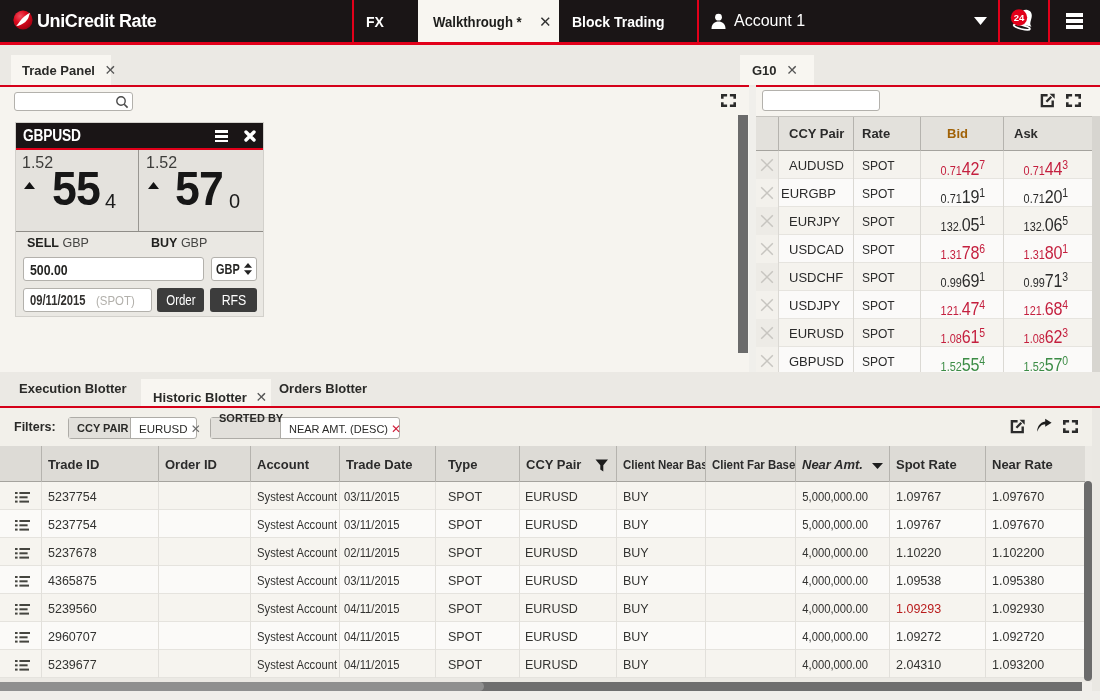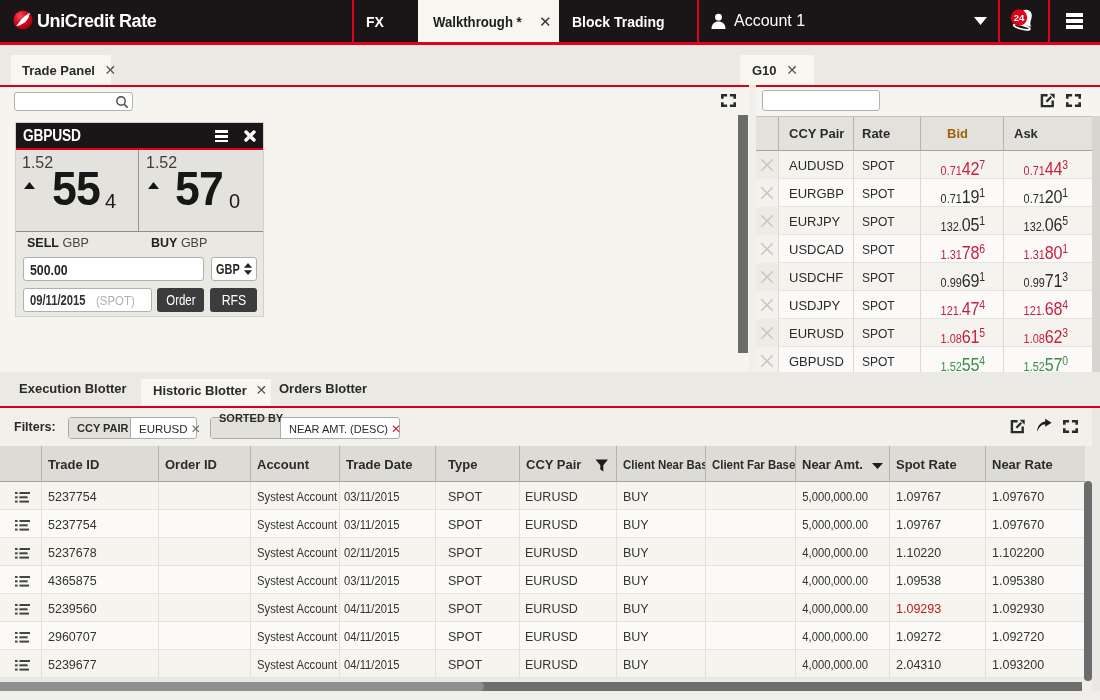--- a/index.html
+++ b/index.html
@@ -160,21 +160,21 @@
     </svg>
 <div class="abs" style="left:33px;top:42px;font-size:13px;color:#2b2b2b;">AUDUSD</div>
 <div class="abs" style="left:106px;top:43px;font-size:12px;color:#2b2b2b;">SPOT</div>
 <div class="abs" style="left:101px;top:40px;width:128px;text-align:right;color:#c41f3e;line-height:19px;transform:scaleX(0.87);transform-origin:100% 50%;"><span style="font-size:12.5px;">0.71</span><span style="font-size:18.5px;letter-spacing:-0.3px;">42</span><span style="font-size:12px;vertical-align:5.5px;">7</span></div>
 <div class="abs" style="left:184px;top:40px;width:128px;text-align:right;color:#c41f3e;line-height:19px;transform:scaleX(0.87);transform-origin:100% 50%;"><span style="font-size:12.5px;">0.71</span><span style="font-size:18.5px;letter-spacing:-0.3px;">44</span><span style="font-size:12px;vertical-align:5.5px;">3</span></div>
 <div class="abs" style="left:0;top:63px;width:336px;height:28px;background:#fbfaf9;border-bottom:1px solid #e6e4df;"></div>
 <div class="abs" style="left:0;top:63px;width:22px;height:28px;background:#f3f1ec;"></div>
 <svg class="abs" style="left:4px;top:70px" width="14" height="14" viewBox="0 0 14 14">
       <path d="M1.2 1.2 L12.8 12.8 M12.8 1.2 L1.2 12.8" stroke="#c7c5c0" stroke-width="1.5"></path>
     </svg>
-<div class="abs" style="left:33px;top:70px;font-size:13px;color:#2b2b2b;">EURGBP</div>
+<div class="abs" style="left:25px;top:70px;font-size:13px;color:#2b2b2b;">EURGBP</div>
 <div class="abs" style="left:106px;top:71px;font-size:12px;color:#2b2b2b;">SPOT</div>
 <div class="abs" style="left:101px;top:68px;width:128px;text-align:right;color:#2b2b2b;line-height:19px;transform:scaleX(0.87);transform-origin:100% 50%;"><span style="font-size:12.5px;">0.71</span><span style="font-size:18.5px;letter-spacing:-0.3px;">19</span><span style="font-size:12px;vertical-align:5.5px;">1</span></div>
 <div class="abs" style="left:184px;top:68px;width:128px;text-align:right;color:#2b2b2b;line-height:19px;transform:scaleX(0.87);transform-origin:100% 50%;"><span style="font-size:12.5px;">0.71</span><span style="font-size:18.5px;letter-spacing:-0.3px;">20</span><span style="font-size:12px;vertical-align:5.5px;">1</span></div>
 <div class="abs" style="left:0;top:91px;width:336px;height:28px;background:#f5f3ee;border-bottom:1px solid #e6e4df;"></div>
 <div class="abs" style="left:0;top:91px;width:22px;height:28px;background:#edebe6;"></div>
 <svg class="abs" style="left:4px;top:98px" width="14" height="14" viewBox="0 0 14 14">
       <path d="M1.2 1.2 L12.8 12.8 M12.8 1.2 L1.2 12.8" stroke="#c7c5c0" stroke-width="1.5"></path>
     </svg>
 <div class="abs" style="left:33px;top:98px;font-size:13px;color:#2b2b2b;">EURJPY</div>
 <div class="abs" style="left:106px;top:99px;font-size:12px;color:#2b2b2b;">SPOT</div>
@@ -226,21 +226,21 @@
 <div class="abs" style="left:101px;top:236px;width:128px;text-align:right;color:#3c8c46;line-height:19px;transform:scaleX(0.87);transform-origin:100% 50%;"><span style="font-size:12.5px;">1.52</span><span style="font-size:18.5px;letter-spacing:-0.3px;">55</span><span style="font-size:12px;vertical-align:5.5px;">4</span></div>
 <div class="abs" style="left:184px;top:236px;width:128px;text-align:right;color:#3c8c46;line-height:19px;transform:scaleX(0.87);transform-origin:100% 50%;"><span style="font-size:12.5px;">1.52</span><span style="font-size:18.5px;letter-spacing:-0.3px;">57</span><span style="font-size:12px;vertical-align:5.5px;">0</span></div>
 <div class="abs" style="left:22px;top:35px;width:1px;height:221px;background:#dbd9d4;"></div>
 <div class="abs" style="left:97px;top:35px;width:1px;height:221px;background:#dbd9d4;"></div>
 <div class="abs" style="left:164px;top:35px;width:1px;height:221px;background:#dbd9d4;"></div>
 <div class="abs" style="left:247px;top:35px;width:1px;height:221px;background:#dbd9d4;"></div>
 </div>
 <div class="abs" style="left:1092px;top:116px;width:8px;height:256px;background:#d7d5d0"></div>
 
 <div class="abs" style="left:19px;top:381px;font-weight:bold;font-size:13px;color:#2a2a28;">Execution Blotter</div>
-<div class="ptab" style="left:141px;top:379px;width:130px;height:27px;line-height:22px;padding-left:12px;">Historic Blotter <span class="tabx" style="margin-left:5px;font-weight:normal;font-size:14px;">✕</span></div>
+<div class="ptab" style="left:141px;top:379px;width:130px;height:27px;line-height:37px;padding-left:12px;">Historic Blotter <span class="tabx" style="margin-left:5px;font-weight:normal;font-size:14px;">✕</span></div>
 <div class="abs" style="left:279px;top:381px;font-weight:bold;font-size:13px;color:#2a2a28;">Orders Blotter</div>
 <div class="redline" style="left:0;top:406px;width:1100px;"></div>
 <div class="abs" style="left:0;top:408px;width:1092px;height:38px;background:#f2f0ea"></div>
 <div class="abs" style="left:14px;top:420px;font-weight:bold;font-size:12.5px;color:#2a2a28;">Filters:</div>
 <div class="abs" style="left:68px;top:417px;height:22px;border:1px solid #aeaca7;border-radius:3px;background:#fff;width:129px;"></div>
 <div class="abs" style="left:69px;top:418px;height:20px;width:62px;background:#e2e0db;border-right:1px solid #aeaca7;"></div>
 <div class="abs" style="left:77px;top:422px;font-size:11px;font-weight:bold;color:#2a2a28;">CCY PAIR</div>
 <div class="abs" style="left:139px;top:422px;font-size:11.5px;color:#2a2a28;">EURUSD <span style="color:#6b6b6b;font-size:12px;">✕</span></div>
 <div class="abs" style="left:210px;top:417px;height:22px;border:1px solid #aeaca7;border-radius:3px;background:#fff;width:190px;"></div>
 <div class="abs" style="left:211px;top:418px;height:20px;width:70px;background:#e2e0db;border-right:1px solid #aeaca7;"></div>
@@ -265,21 +265,21 @@
 <div class="abs" style="left:0;top:446px;width:1085px;height:233px;overflow:hidden;">
 <div class="abs" style="left:0;top:0;width:1085px;height:36px;background:#dddbd6;border-bottom:1px solid #a5a39e;"></div>
 <div class="abs" style="left:48px;top:11px;width:108px;font-weight:bold;font-size:13px;color:#2b2b2b;white-space:nowrap;overflow:hidden;">Trade ID</div>
 <div class="abs" style="left:165px;top:11px;width:83px;font-weight:bold;font-size:13px;color:#2b2b2b;white-space:nowrap;overflow:hidden;">Order ID</div>
 <div class="abs" style="left:257px;top:11px;width:80px;font-weight:bold;font-size:13px;color:#2b2b2b;white-space:nowrap;overflow:hidden;">Account</div>
 <div class="abs" style="left:346px;top:11px;width:87px;font-weight:bold;font-size:13px;color:#2b2b2b;white-space:nowrap;overflow:hidden;">Trade Date</div>
 <div class="abs" style="left:448px;top:11px;width:69px;font-weight:bold;font-size:13px;color:#2b2b2b;white-space:nowrap;overflow:hidden;">Type</div>
 <div class="abs" style="left:526px;top:11px;width:88px;font-weight:bold;font-size:13px;color:#2b2b2b;white-space:nowrap;overflow:hidden;">CCY Pair</div>
 <div class="abs" style="left:623px;top:11px;width:82px;font-weight:bold;font-size:13px;color:#2b2b2b;white-space:nowrap;overflow:hidden;"><span style="display:inline-block;transform:scaleX(0.88);transform-origin:0 0;">Client Near Base</span></div>
 <div class="abs" style="left:712px;top:11px;width:83px;font-weight:bold;font-size:13px;color:#2b2b2b;white-space:nowrap;overflow:hidden;"><span style="display:inline-block;transform:scaleX(0.88);transform-origin:0 0;">Client Far Base</span></div>
-<div class="abs" style="left:802px;top:11px;width:85px;font-weight:bold;font-size:13px;color:#2b2b2b;white-space:nowrap;overflow:hidden;">Near Amt.</div>
+<div class="abs" style="left:802px;top:11px;width:85px;font-weight:bold;font-size:13px;color:#2b2b2b;white-space:nowrap;overflow:hidden;font-style:italic;">Near Amt.</div>
 <div class="abs" style="left:896px;top:11px;width:87px;font-weight:bold;font-size:13px;color:#2b2b2b;white-space:nowrap;overflow:hidden;">Spot Rate</div>
 <div class="abs" style="left:992px;top:11px;width:91px;font-weight:bold;font-size:13px;color:#2b2b2b;white-space:nowrap;overflow:hidden;">Near Rate</div>
 <svg class="abs" style="left:595px;top:13px" width="13.5" height="13" viewBox="0 0 13.5 13">
       <path d="M0.5 0.5 L13 0.5 L8.3 6.2 L8.3 12.6 L5.3 10.6 L5.3 6.2 Z" fill="#1d1d1d"></path>
     </svg>
 <svg class="abs" style="left:872px;top:17px" width="11" height="6" viewBox="0 0 11 6">
       <path d="M0 0 L11 0 L5.5 6 Z" fill="#1d1d1d"></path>
     </svg>
 <div class="abs" style="left:41px;top:0;width:1px;height:36px;background:#b5b3ae;"></div>
 <div class="abs" style="left:158px;top:0;width:1px;height:36px;background:#b5b3ae;"></div>

